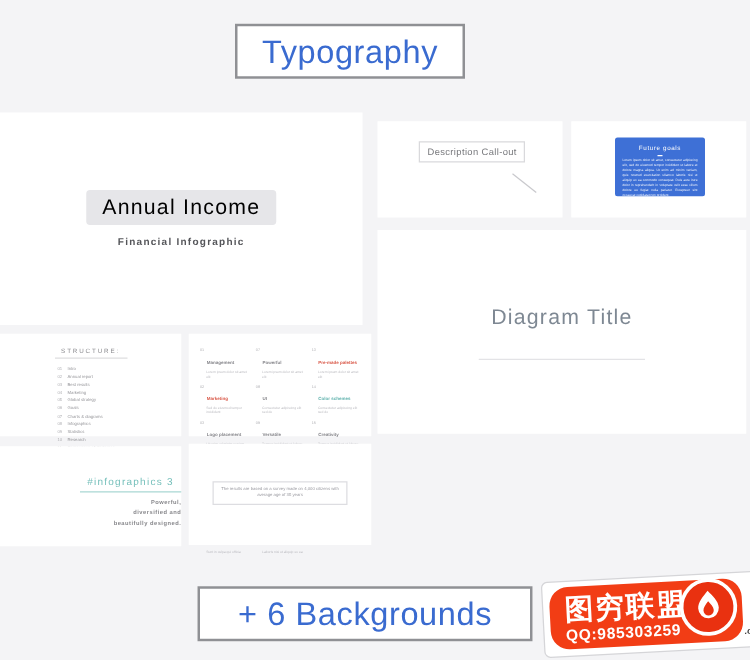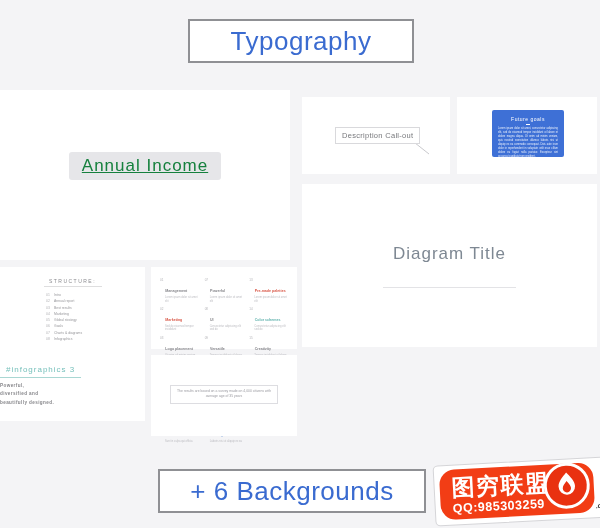--- a/index.html
+++ b/index.html
@@ -8,35 +8,35 @@
     background:#f4f4f6;
     font-family:"Liberation Sans", sans-serif;
   }
   .slide{position:absolute;background:#ffffff;}
   
   .frame-box{
     position:absolute;background:#ffffff;border:2px solid #8f9094;
     display:flex;align-items:center;justify-content:center;
     color:#3a6bd0;font-size:26px;letter-spacing:0.5px;box-sizing:border-box;
   }
-  #title-box{left:188px;top:19px;width:226px;height:44px;}
+  #title-box{left:188px;top:19px;width:184px;height:44px;}
   #footer-box{left:158px;top:469px;width:268px;height:44px;justify-content:center;}
 
   
   #slide-annual{left:0;top:90px;width:290px;height:170px;text-align:center;}
   .annual-title{
     display:inline-block;margin-top:62px;background:#e6e6e9;border-radius:3px;
-    padding:4px 13px;color:#15803d;font-size:17px;letter-spacing:1px;text-decoration:underline;
+    padding:4px 13px;color:#000000;font-size:17px;letter-spacing:1px;
   }
   .annual-sub{margin-top:9px;font-size:8px;font-weight:bold;color:#55565a;letter-spacing:1px;}
 
   
   #slide-callout{left:302px;top:97px;width:148px;height:77px;}
   .callout-box{
-    position:absolute;left:33px;top:30px;border:1px solid #d9d9dc;background:#fff;
+    position:absolute;left:33px;top:16px;border:1px solid #d9d9dc;background:#fff;
     font-size:7.5px;color:#77787c;padding:3px 6px;letter-spacing:0.3px;white-space:nowrap;
   }
   .callout-line{position:absolute;left:0;top:0;width:148px;height:77px;}
 
   
   #slide-future{left:457px;top:97px;width:140px;height:77px;}
   .future-box{
     position:absolute;left:35px;top:13px;width:72px;height:47px;background:#3e70d6;
     border-radius:2px;color:#fff;overflow:hidden;
   }
@@ -66,21 +66,21 @@
   
   #slide-features{left:151px;top:267px;width:146px;height:82px;box-sizing:border-box;padding:11px 9px;}
   #feature-columns{display:flex;gap:6px;}
   .f-col{flex:1;}
   .f-item{margin-bottom:3.5px;}
   .f-num{font-size:3px;color:#b2b2b6;margin-right:2px;vertical-align:top;}
   .f-title{font-size:3.6px;font-weight:bold;}
   .f-desc{font-size:2.7px;color:#bcbcc1;line-height:1.35;margin-left:5px;}
 
   
-  #slide-infographics{left:0;top:341px;width:145px;height:80px;text-align:left;}
+  #slide-infographics{left:0;top:357px;width:145px;height:80px;text-align:right;}
   .info-title{
     display:inline-block;margin-top:24px;color:#74bfba;font-size:8px;letter-spacing:1px;
     border-bottom:1px solid #a9d7d3;padding:0 6px 3px;
   }
   .info-line{font-size:4.6px;font-weight:bold;color:#87878b;line-height:1.8;letter-spacing:0.4px;}
   .info-lines{margin-top:4px;}
 
   
   #slide-survey{left:151px;top:355px;width:146px;height:81px;}
   .survey-box{
@@ -103,20 +103,21 @@
 </style>
 </head>
 <body>
 
 <div class="frame-box" id="title-box">
   <span>Typography</span>
 </div>
 
 <div class="slide" id="slide-annual">
   <div class="annual-title">Annual Income</div>
+  <div class="annual-sub">Financial Infographic</div>
 </div>
 
 <div class="slide" id="slide-callout">
   <svg class="callout-line" viewBox="0 0 148 77">
     <line x1="108" y1="42" x2="127" y2="57" stroke="#c9c9cd" stroke-width="1"></line>
   </svg>
   <div class="callout-box">Description Call-out</div>
 </div>
 
 <div class="slide" id="slide-future">

